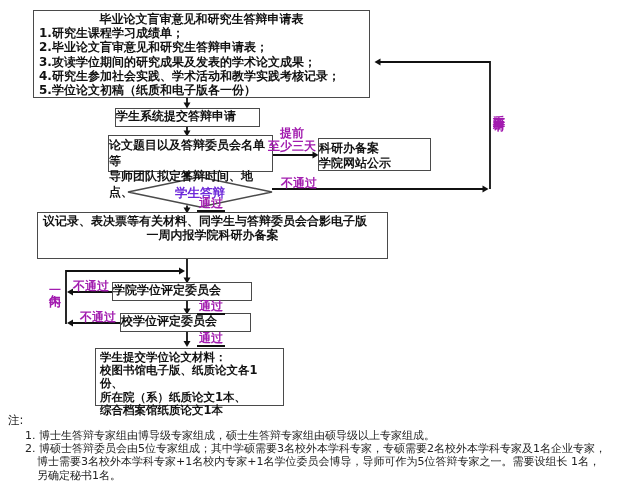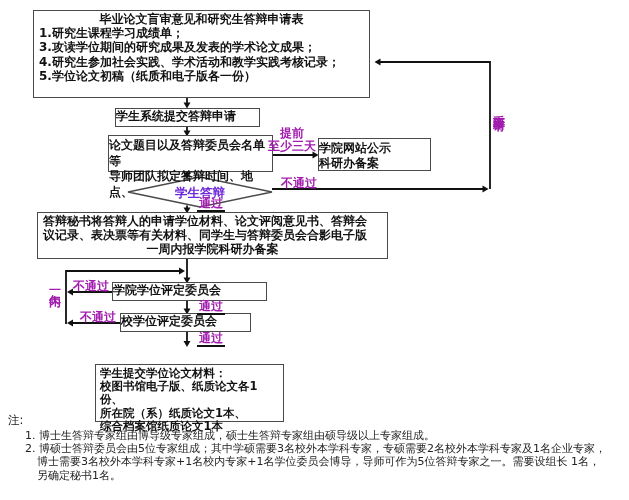--- a/index.html
+++ b/index.html
@@ -103,65 +103,65 @@
       <polygon points="179,267.5 179,274.5 185,271"></polygon>
       <polygon points="380.5,58.5 380.5,65.5 374.5,62"></polygon>
       <polygon points="73,288.5 73,295.5 67,292"></polygon>
       <polygon points="73,319.5 73,326.5 67,323"></polygon>
     </g>
   </svg>
 
   <div class="box" style="left:33px; top:10px; width:337px; height:88px; padding:1px 5px;">
     <div class="ctr">毕业论文盲审意见和研究生答辩申请表</div>
     <div>1.研究生课程学习成绩单；</div>
+    <div>2.毕业论文盲审意见和研究生答辩申请表；</div>
     <div>3.攻读学位期间的研究成果及发表的学术论文成果；</div>
     <div>4.研究生参加社会实践、学术活动和教学实践考核记录；</div>
     <div>5.学位论文初稿（纸质和电子版各一份）</div>
   </div>
 
   <div class="box ctr" style="left:115px; top:108px; width:145px; height:19px; line-height:15.5px;">学生系统提交答辩申请</div>
 
   <div class="box ctr" style="left:108px; top:135px; width:165px; height:37px; padding-top:2px; line-height:15.5px;">
     <div>论文题目以及答辩委员会名单等</div>
     <div>导师团队拟定答辩时间、地点、</div>
   </div>
 
   <div class="flabel" style="left:265px; top:127px; width:54px; text-align:center; line-height:13px;">
     <div>提前</div>
     <div>至少三天</div>
   </div>
 
   <div class="box ctr" style="left:318px; top:138px; width:113px; height:33px; padding-top:2px; line-height:14.5px;">
+    <div>科研办备案</div>
     <div>学院网站公示</div>
-    <div>科研办备案</div>
   </div>
 
   <div class="diamond-label">学生答辩</div>
 
   <div class="flabel" style="left:281px; top:177px;">不通过</div>
   <div class="flabel underl" style="left:197px; top:197px;">通过</div>
   <div class="flabel vert" style="left:493px; top:105px; height:62px;">重新申请</div>
 
   <div class="box" style="left:37px; top:212px; width:351px; height:47px; padding:1px 5px;">
-    <div>答辩秘书将答辩人的申请学位材料、论文评阅意见书、答辩会</div>
     <div>议记录、表决票等有关材料、同学生与答辩委员会合影电子版</div>
     <div class="ctr">一周内报学院科研办备案</div>
   </div>
 
-  <div class="box ctr" style="left:112px; top:282px; width:155px; height:19px; line-height:15.5px;">学院学位评定委员会</div>
+  <div class="box ctr" style="left:112px; top:282px; width:140px; height:19px; line-height:15.5px;">学院学位评定委员会</div>
 
   <div class="box ctr" style="left:120px; top:313px; width:131px; height:19px; line-height:15.5px;">校学位评定委员会</div>
 
   <div class="flabel" style="left:73px; top:280px;">不通过</div>
   <div class="flabel" style="left:80px; top:311px;">不通过</div>
   <div class="flabel underl" style="left:197px; top:300px;">通过</div>
   <div class="flabel underl" style="left:197px; top:332px;">通过</div>
   <div class="flabel vert" style="left:49px; top:283px; height:42px; letter-spacing:1px;">一年内</div>
 
-  <div class="box" style="left:95px; top:364px; width:189px; height:58px; padding:2px 4px; font-size:11.5px; line-height:13.2px;">
+  <div class="box" style="left:95px; top:348px; width:189px; height:58px; padding:2px 4px; font-size:11.5px; line-height:13.2px;">
     <div>学生提交学位论文材料：</div>
     <div>校图书馆电子版、纸质论文各1份、</div>
     <div>所在院（系）纸质论文1本、</div>
     <div>综合档案馆纸质论文1本</div>
   </div>
 
   <div id="note-heading">注:</div>
   <div class="note-line" id="note-line-0">1. 博士生答辩专家组由博导级专家组成，硕士生答辩专家组由硕导级以上专家组成。</div>
   <div class="note-line" id="note-line-1">2. 博硕士答辩委员会由5位专家组成；其中学硕需要3名校外本学科专家，专硕需要2名校外本学科专家及1名企业专家，</div>
   <div class="note-line" id="note-line-2">博士需要3名校外本学科专家+1名校内专家+1名学位委员会博导，导师可作为5位答辩专家之一。需要设组长 1名，</div>

